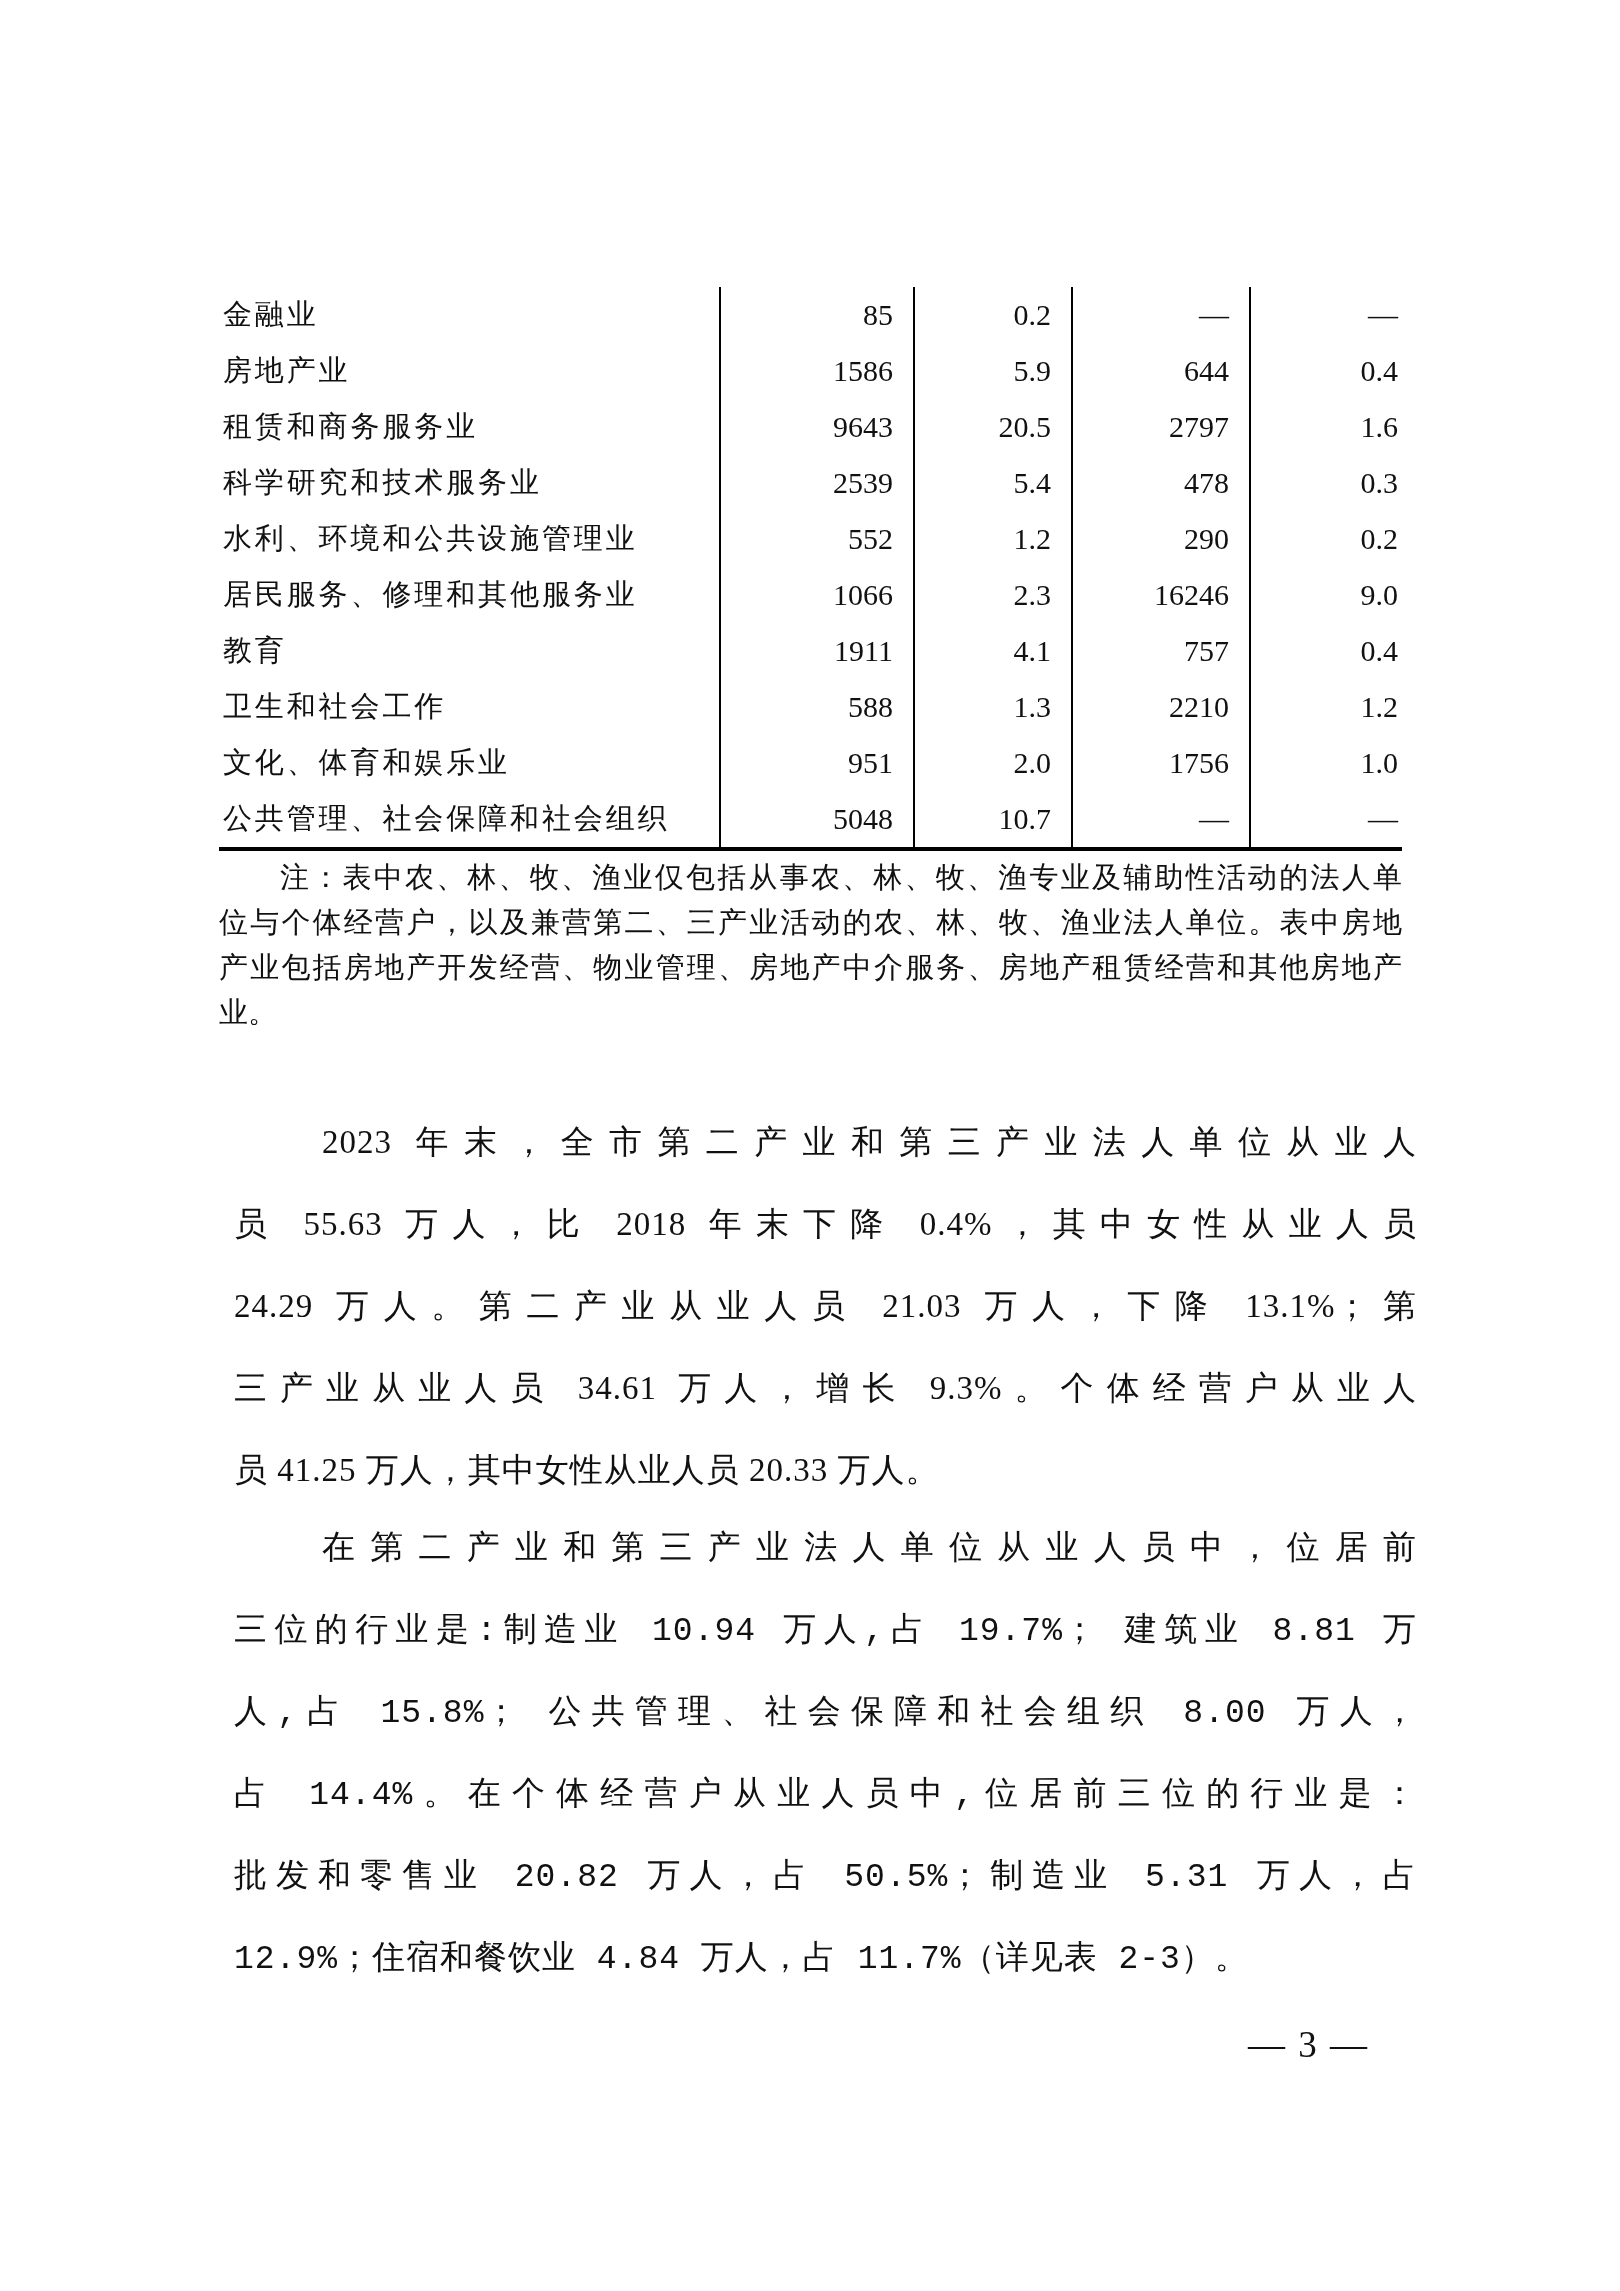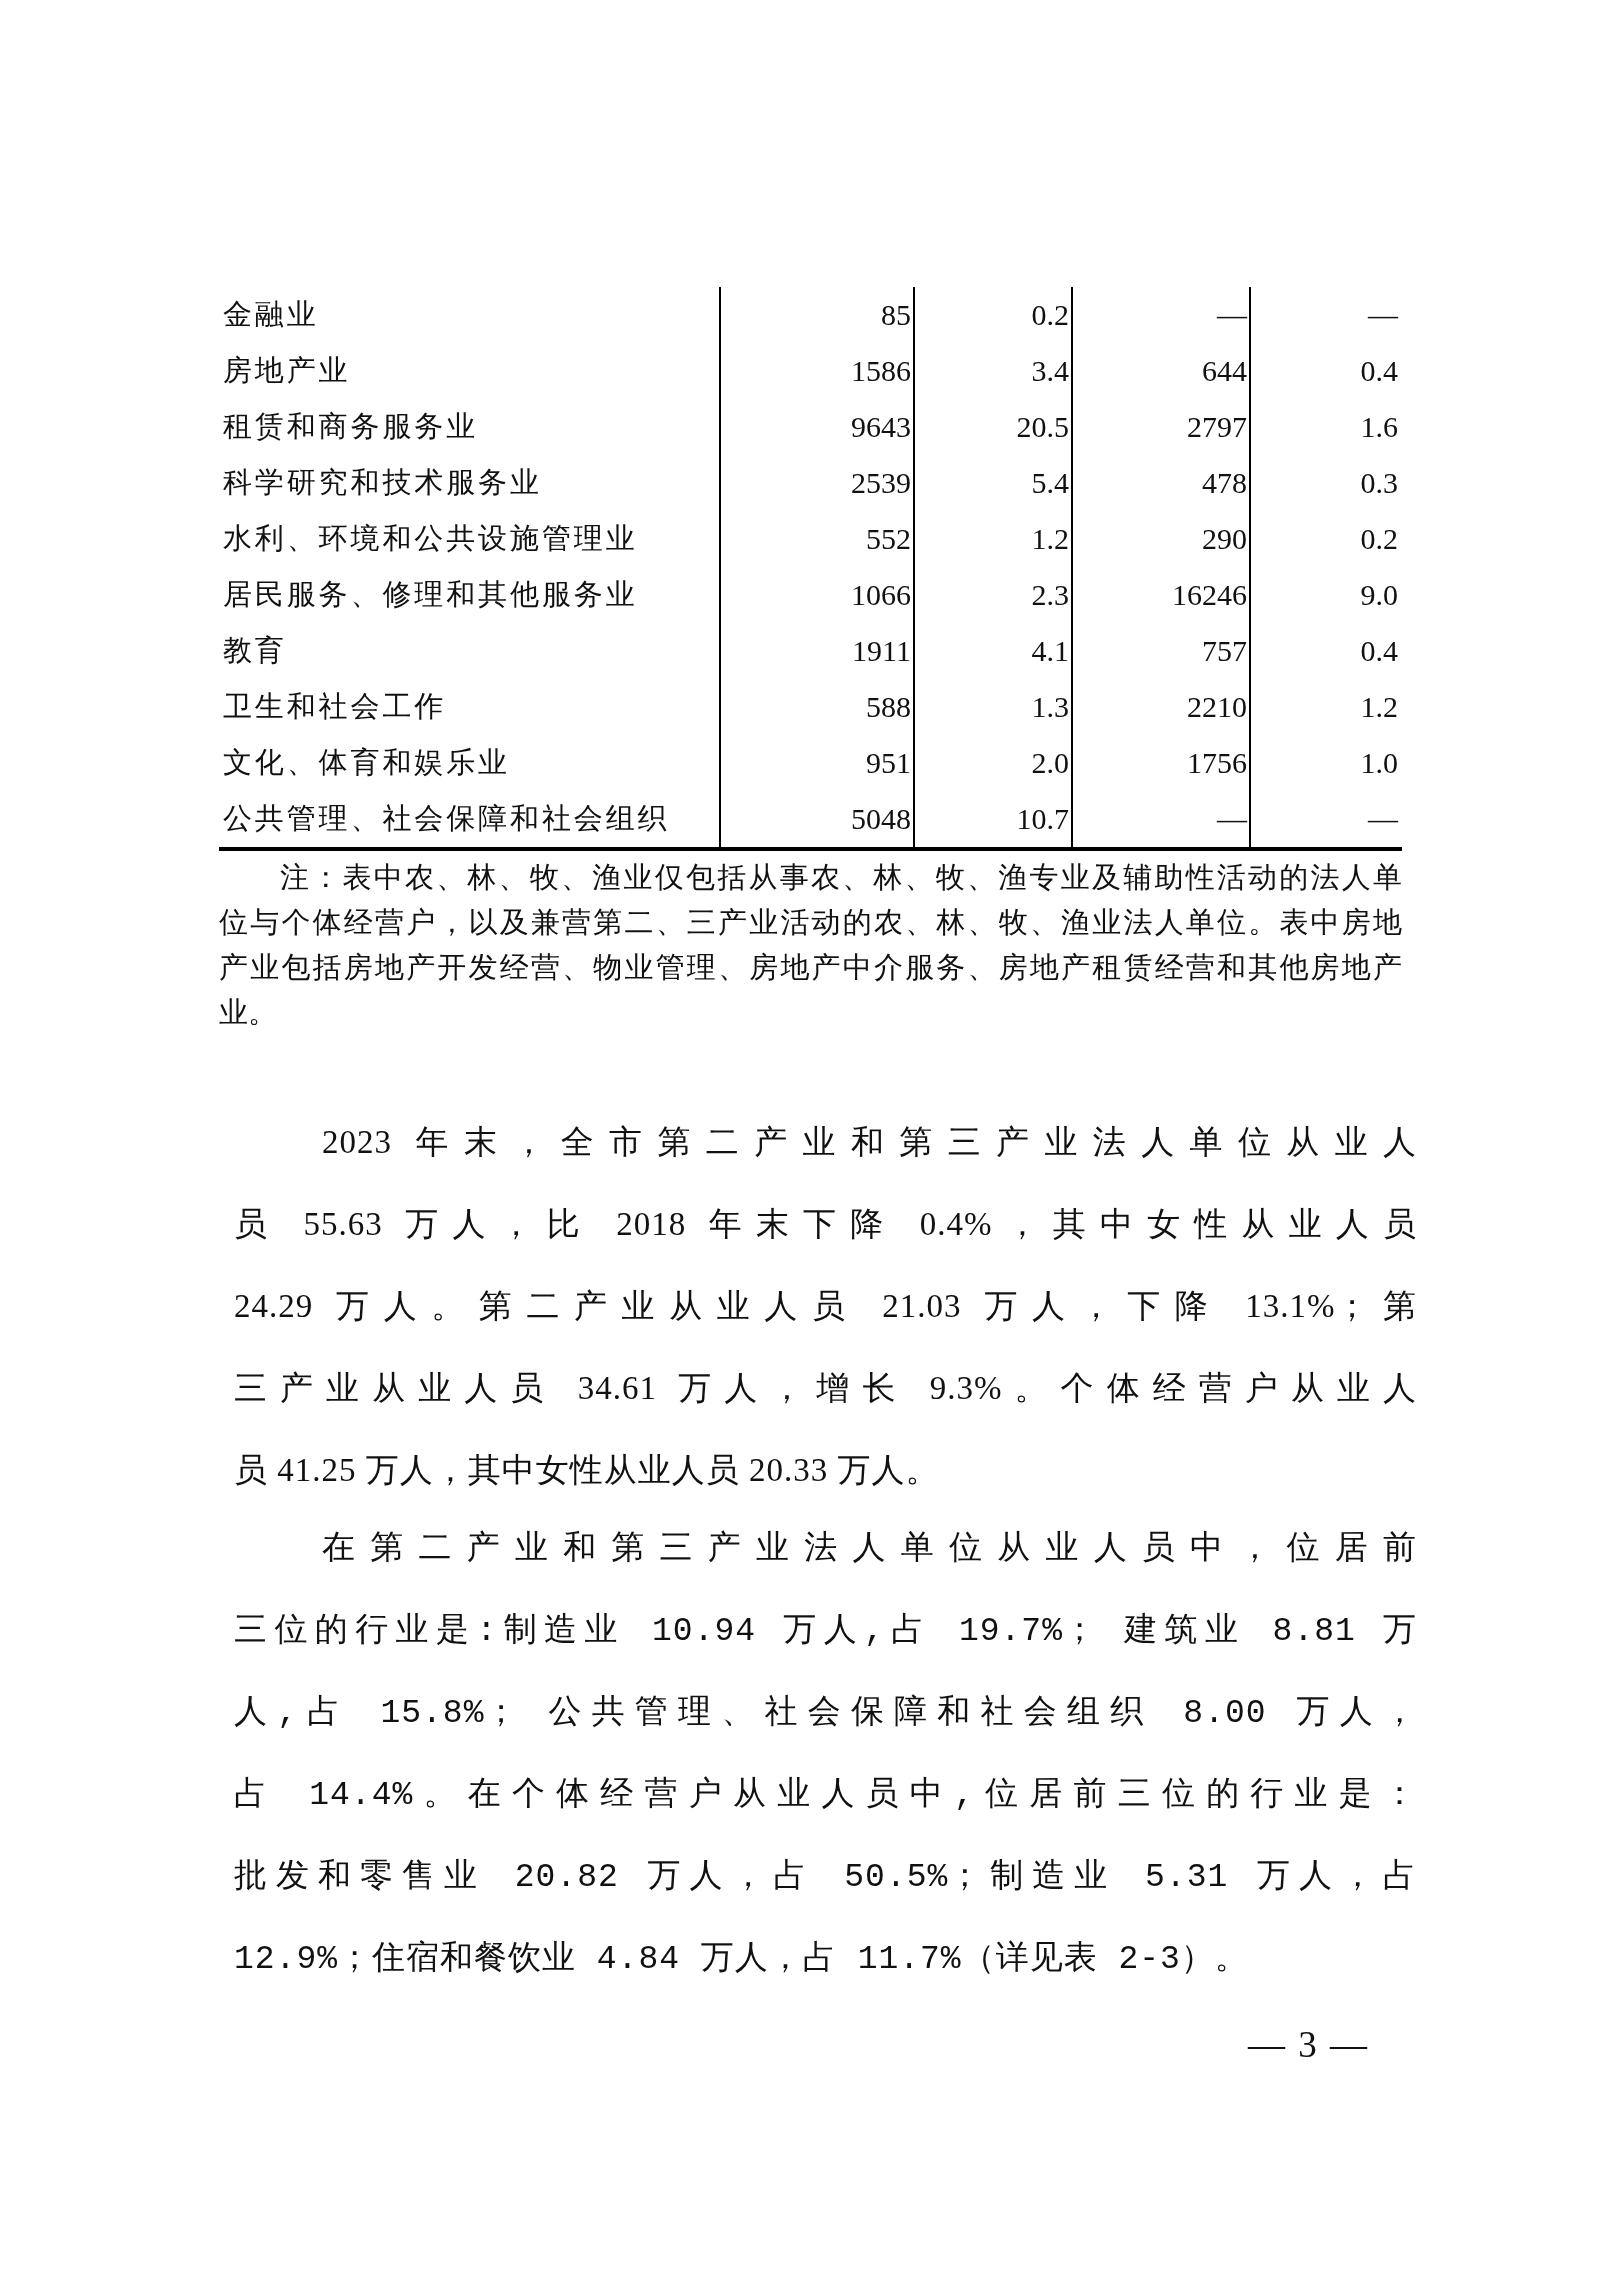--- a/index.html
+++ b/index.html
@@ -12,21 +12,21 @@
   
   .table {
     position:absolute; top:287px; left:219px; width:1183px;
     border-bottom:4.9px solid #000;
   }
   .trow { display:grid; grid-template-columns:500px 194px 158px 178px 153px; height:56px; }
   .tcell { display:flex; align-items:center; overflow:hidden; }
   .tlabel { font-size:29px; letter-spacing:2.9px; padding-left:3.9px; white-space:nowrap; }
   .tnum {
     justify-content:flex-end; font-size:30px;
-    border-left:2px solid #000; padding-right:2px;
+    border-left:2px solid #000; padding-right:20px;
   }
   .tnum.lastcol { padding-right:3.9px; }
 
   
   .note {
     position:absolute; top:855px; left:219px; width:1183px;
     font-size:29px; line-height:45px;
   }
   .note-line { text-align:justify; text-align-last:justify; }
   .note-line.first { text-indent:61px; }
@@ -64,21 +64,21 @@
     <div class="trow">
       <div class="tcell tlabel">金融业</div>
       <div class="tcell tnum">85</div>
       <div class="tcell tnum">0.2</div>
       <div class="tcell tnum">—</div>
       <div class="tcell tnum lastcol">—</div>
     </div>
     <div class="trow">
       <div class="tcell tlabel">房地产业</div>
       <div class="tcell tnum">1586</div>
-      <div class="tcell tnum">3.4</div>
+      <div class="tcell tnum">5.9</div>
       <div class="tcell tnum">644</div>
       <div class="tcell tnum lastcol">0.4</div>
     </div>
     <div class="trow">
       <div class="tcell tlabel">租赁和商务服务业</div>
       <div class="tcell tnum">9643</div>
       <div class="tcell tnum">20.5</div>
       <div class="tcell tnum">2797</div>
       <div class="tcell tnum lastcol">1.6</div>
     </div>

